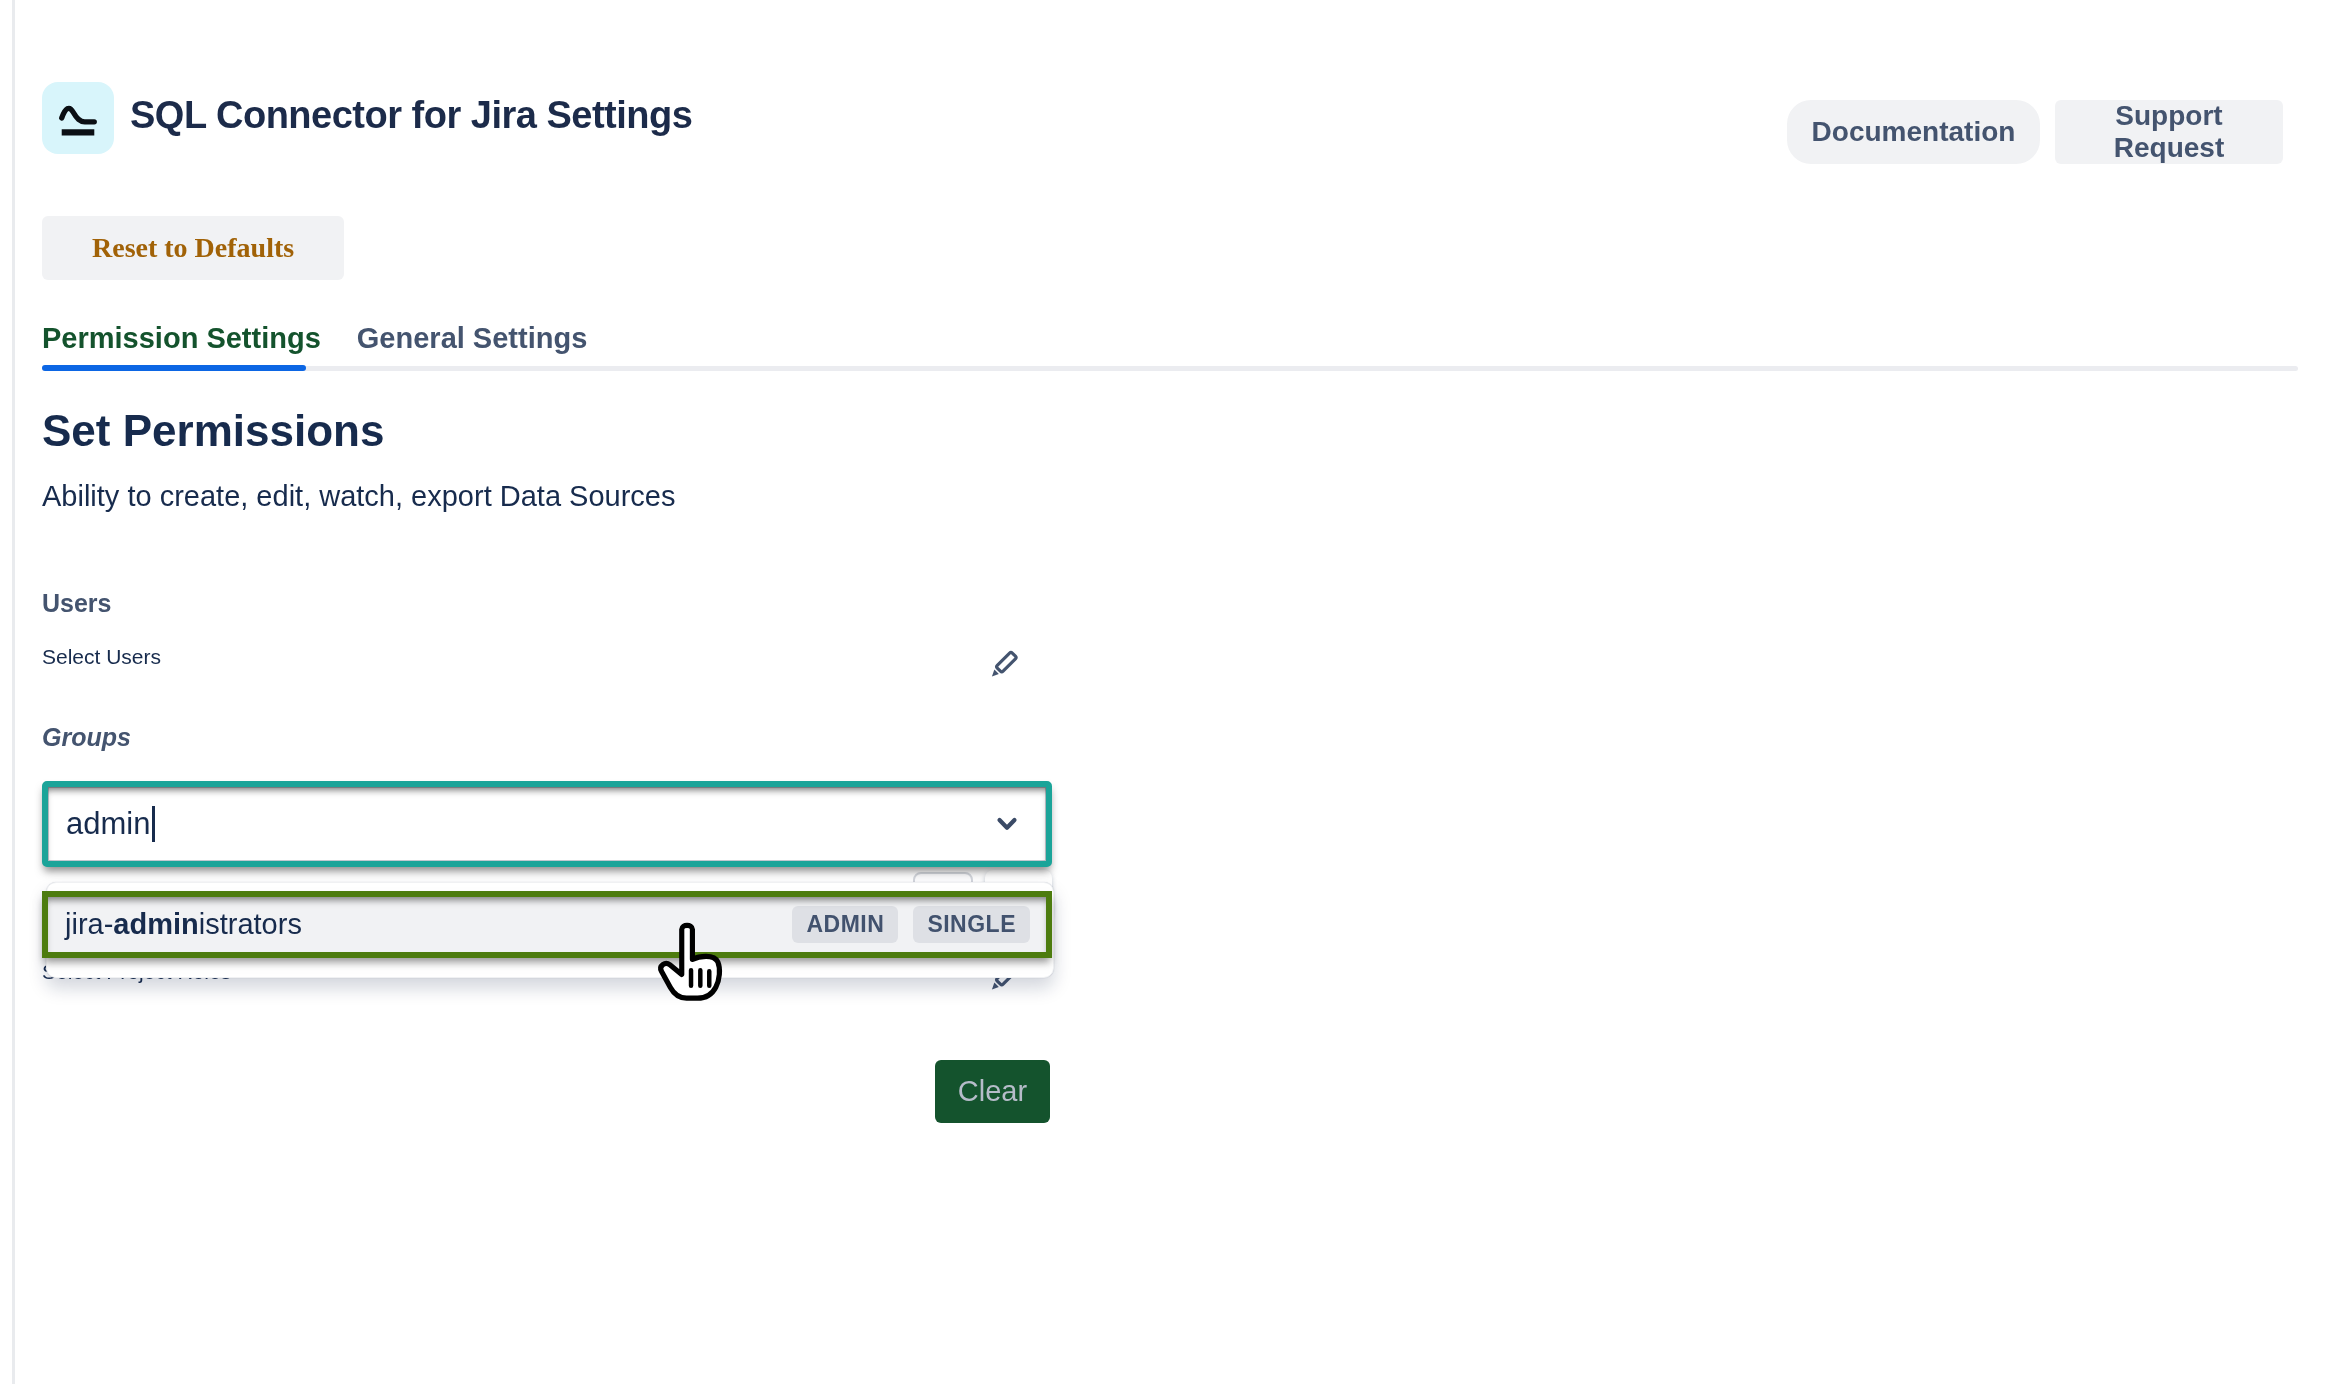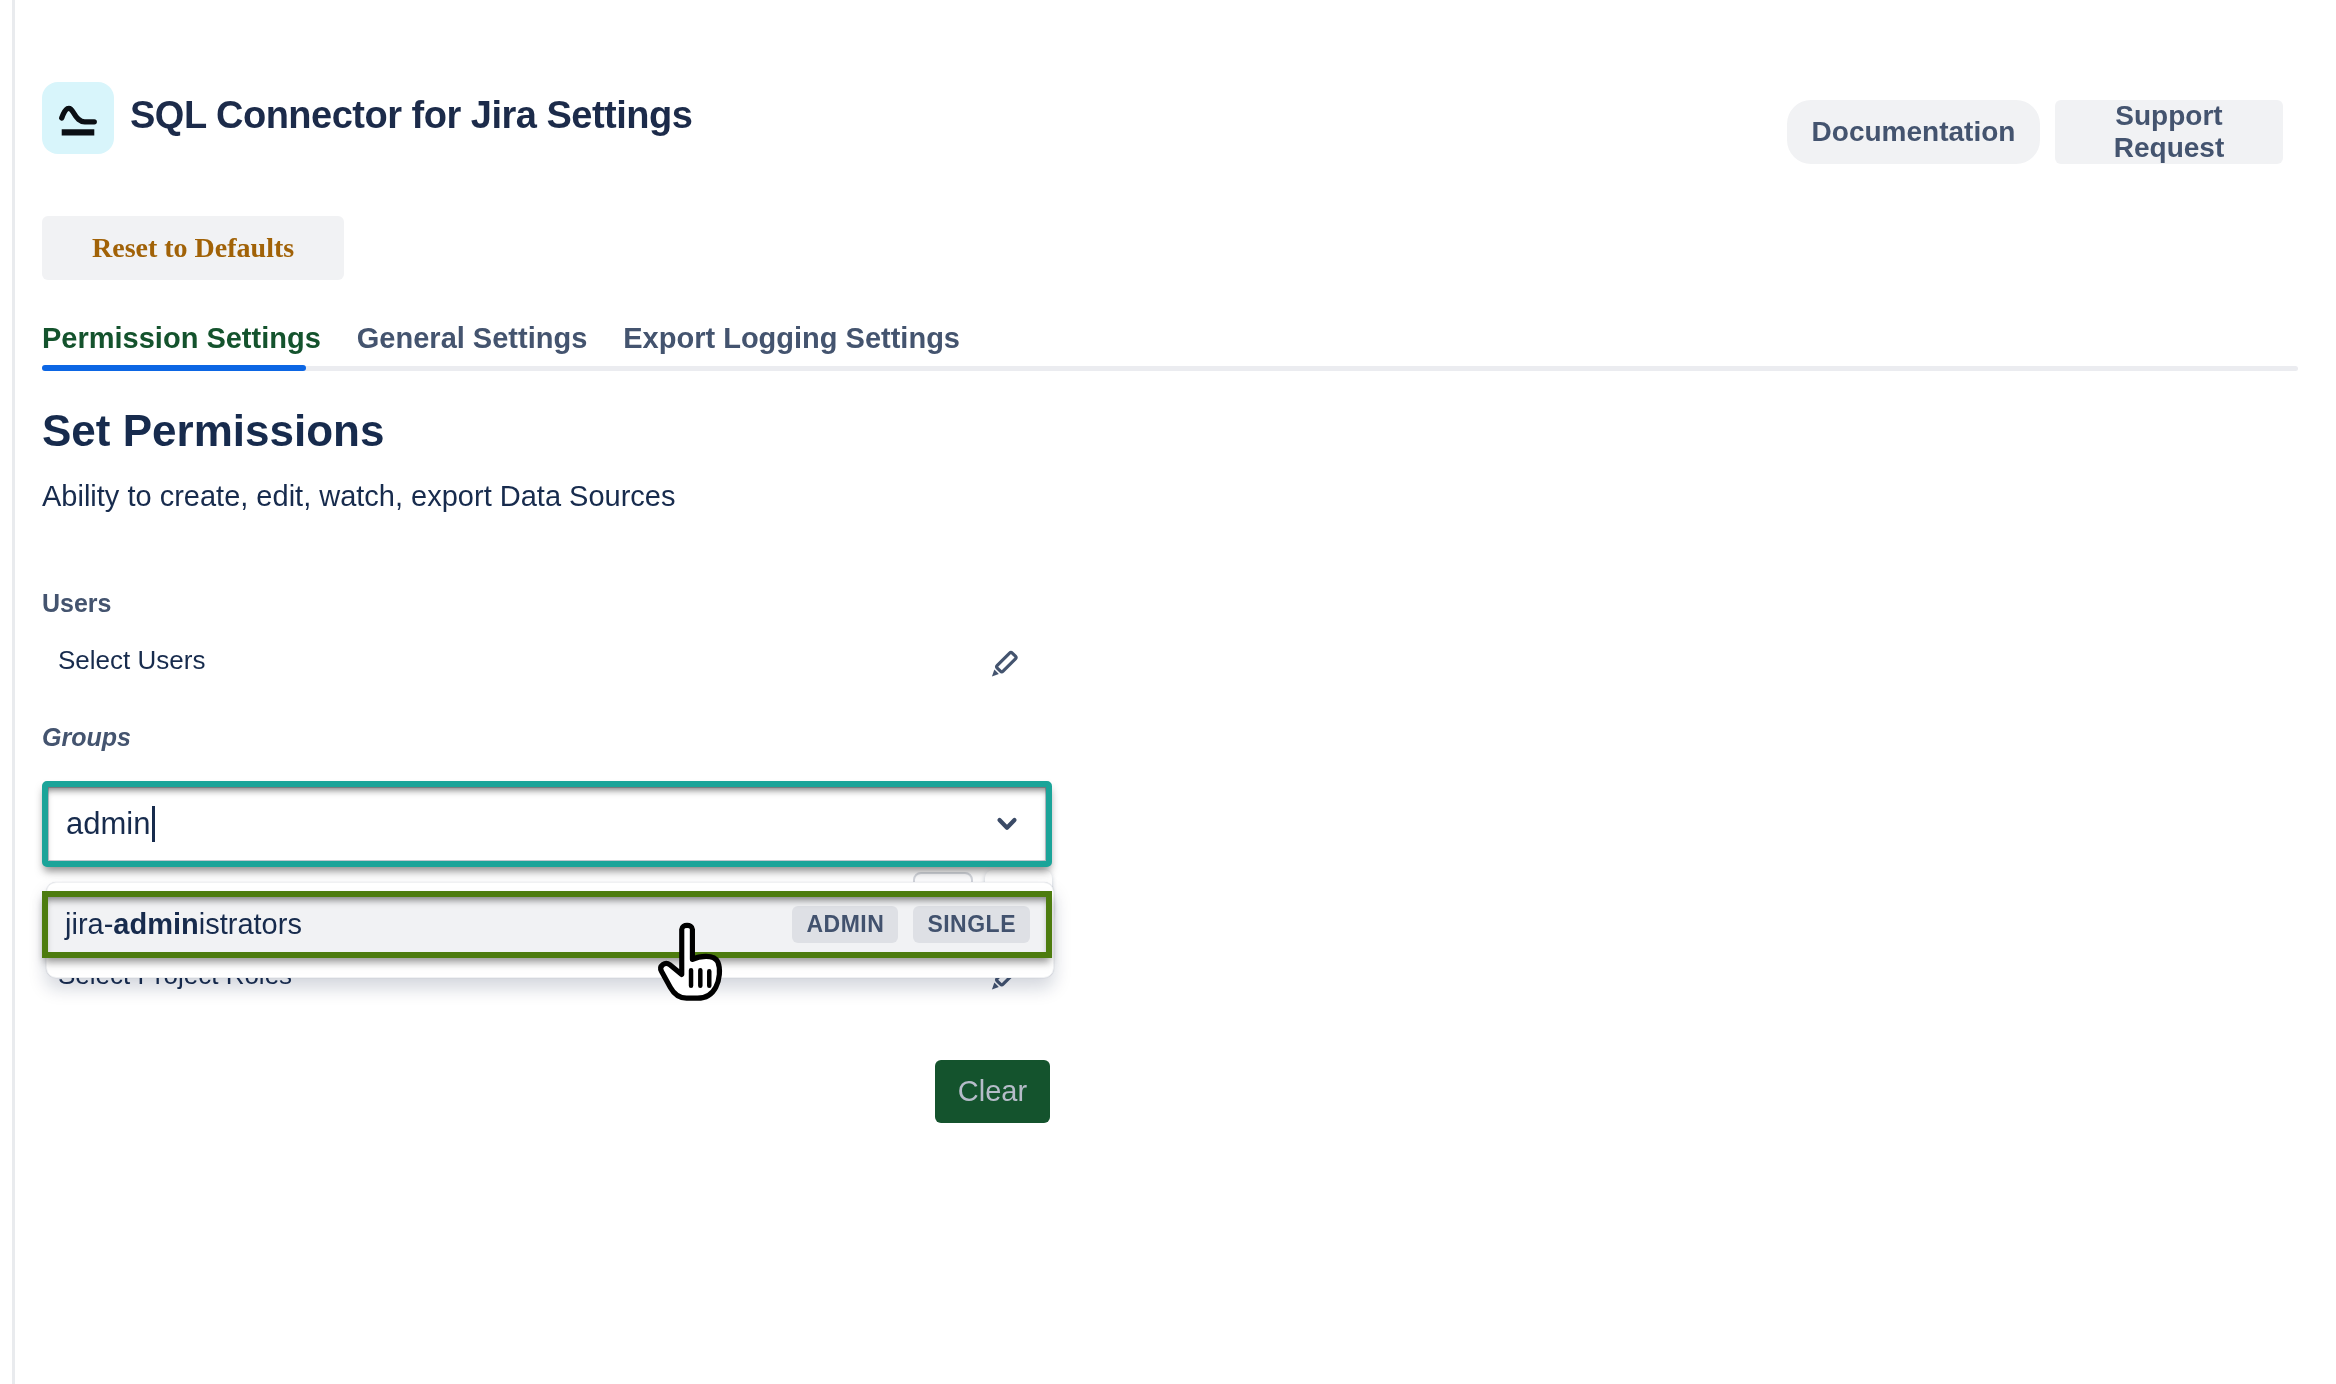--- a/index.html
+++ b/index.html
@@ -27,21 +27,21 @@
          padding:0 0 22px 0; cursor:pointer; }
   .tab.active { color:#14532d; }
   .tab-track { position:absolute; left:42px; top:366px; width:2256px; height:5px; border-radius:3px; background:#EBECF0; }
   .tab-underline { position:absolute; left:42px; top:365px; width:264px; height:6px; border-radius:3px; background:#0C66E4; }
 
   
   .section-title { position:absolute; left:42px; top:406px; font-size:44px; font-weight:700; color:#172B4D; }
   .section-subtitle { position:absolute; left:42px; top:480px; font-size:29px; color:#172B4D; }
 
   .field-label { position:absolute; left:42px; font-size:25px; font-weight:700; color:#44546F; }
-  .field-value { position:absolute; left:58px; font-size:26px; color:#172B4D; }
+  .field-value { position:absolute; left:42px; font-size:21px; color:#172B4D; }
   .pencil-wrap { position:absolute; left:982px; width:44px; height:44px; display:flex; align-items:center; justify-content:center; cursor:pointer; background:none; border:none; }
 
   
   .groups-input { position:absolute; left:42px; top:781px; width:1010px; height:86px;
                   border:6px solid #1BA499; border-radius:5px; background:#ffffff;
                   box-shadow:0 6px 8px -2px rgba(40,40,40,0.55);
                   display:flex; align-items:center; padding:0 26px 0 18px; z-index:3; }
   .groups-input .inner-shadow { position:absolute; inset:0; box-shadow:inset 0 6px 7px -3px rgba(30,30,30,0.6), inset 0 0 0 1px #C2C7CF; pointer-events:none; }
   .groups-input .value-text { font-size:31px; color:#172B4D; }
   .caret { display:inline-block; width:2.5px; height:36px; background:#172B4D; margin-left:2px; vertical-align:middle;
@@ -96,21 +96,20 @@
 <button class="hdr-btn btn-doc">Documentation</button>
 <button class="hdr-btn btn-support">Support Request</button>
 
 <button class="reset-btn">Reset to Defaults</button>
 
 <div class="tab-track"></div>
 <div class="tab-underline"></div>
 <nav class="tabs">
   <button class="tab active">Permission Settings</button>
   <button class="tab">General Settings</button>
-  <button class="tab">Export Logging Settings</button>
 </nav>
 
 <h2 class="section-title">Set Permissions</h2>
 <p class="section-subtitle">Ability to create, edit, watch, export Data Sources</p>
 
 <div class="field-label" style="top:589px;">Users</div>
 <div class="field-value users-value">Select Users</div>
 <button class="pencil-wrap users-pencil">
   <svg width="38" height="38" viewBox="0 0 24 24">
     <g transform="rotate(45 12 12)">

